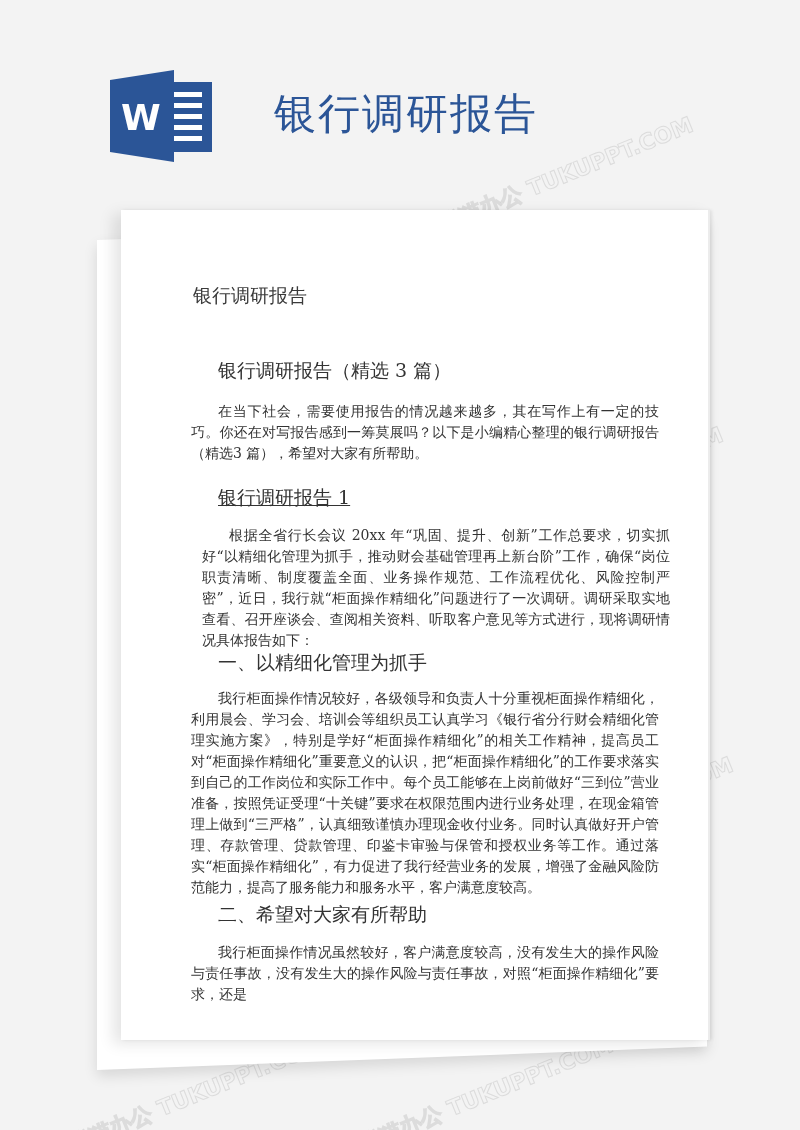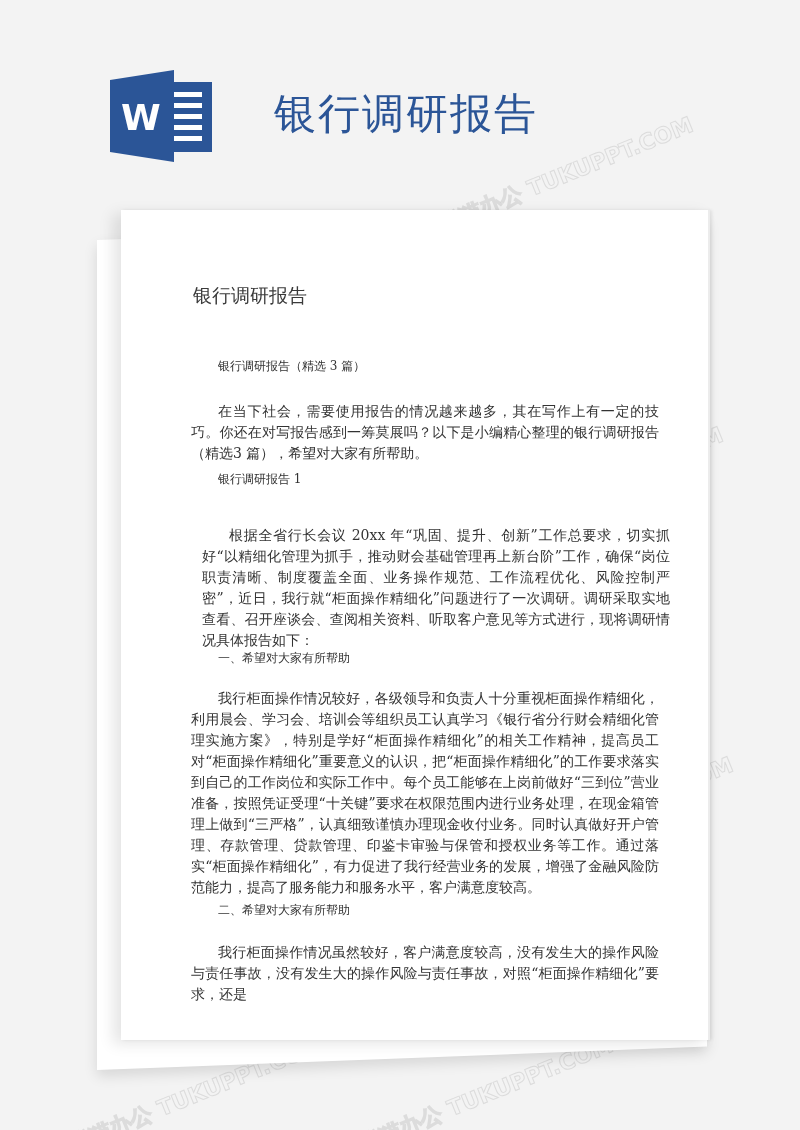--- a/index.html
+++ b/index.html
@@ -25,21 +25,21 @@
     position: absolute; left: 121px; top: 210px; width: 587px; height: 830px;
     background: #ffffff;
     box-shadow: -8px 4px 14px rgba(0,0,0,0.10), 2px 0 3px rgba(0,0,0,0.08);
     border-right: 2px solid #ececec;
   }
   .doc { position: absolute; left: 191px; top: 280px; width: 470px; color: #2e2e2e; }
   .doc-title { font-size: 19px; color: #3a3a3a; position: absolute; top: 3px; left: 2px; white-space: nowrap; font-family: "DejaVu Sans", sans-serif; }
   .p { position: absolute; left: 0; width: 468px; font-size: 14px; line-height: 21px;
        font-family: "DejaVu Serif", "Liberation Serif", serif; text-align: justify; color: #333; }
   .indent { text-indent: 27px; }
-  .sub { position: absolute; left: 27px; font-size: 12px; font-family: "DejaVu Serif", serif; color: #333; white-space: nowrap; }
+  .sub { position: absolute; left: 27px; font-size: 19px; font-family: "DejaVu Serif", serif; color: #333; white-space: nowrap; }
   .watermark {
     position: absolute; font-size: 22px; font-weight: bold; color: transparent;
     -webkit-text-stroke: 1px rgba(200,200,200,0.55);
     transform: rotate(-22deg); white-space: nowrap; pointer-events: none;
     font-family: "DejaVu Sans", sans-serif;
   }
 </style>
 </head>
 <body>
 
@@ -63,19 +63,19 @@
 <div class="watermark" style="left:60px;top:1080px;">熊猫办公 TUKUPPT.COM</div>
 <div class="watermark" style="left:350px;top:1080px;">熊猫办公 TUKUPPT.COM</div>
 
 <div class="back-page"></div>
 <div class="front-page"></div>
 
 <div class="doc">
   <div class="doc-title">银行调研报告</div>
   <div class="sub" style="top:78px;">银行调研报告（精选 3 篇）</div>
   <div class="p indent" style="top:121px;">在当下社会，需要使用报告的情况越来越多，其在写作上有一定的技巧。你还在对写报告感到一筹莫展吗？以下是小编精心整理的银行调研报告（精选3 篇），希望对大家有所帮助。</div>
-  <div class="sub" style="top:191px;">银行调研报告 1</div>
+  <div class="sub" style="top:205px;text-decoration:underline;">银行调研报告 1</div>
   <div class="p indent" style="top:245px;margin-left:11px;">根据全省行长会议 20xx 年“巩固、提升、创新”工作总要求，切实抓好“以精细化管理为抓手，推动财会基础管理再上新台阶”工作，确保“岗位职责清晰、制度覆盖全面、业务操作规范、工作流程优化、风险控制严密”，近日，我行就“柜面操作精细化”问题进行了一次调研。调研采取实地查看、召开座谈会、查阅相关资料、听取客户意见等方式进行，现将调研情况具体报告如下：</div>
-  <div class="sub" style="top:370px;">一、希望对大家有所帮助</div>
+  <div class="sub" style="top:370px;">一、以精细化管理为抓手</div>
   <div class="p indent" style="top:408px;">我行柜面操作情况较好，各级领导和负责人十分重视柜面操作精细化，利用晨会、学习会、培训会等组织员工认真学习《银行省分行财会精细化管理实施方案》，特别是学好“柜面操作精细化”的相关工作精神，提高员工对“柜面操作精细化”重要意义的认识，把“柜面操作精细化”的工作要求落实到自己的工作岗位和实际工作中。每个员工能够在上岗前做好“三到位”营业准备，按照凭证受理“十关键”要求在权限范围内进行业务处理，在现金箱管理上做到“三严格”，认真细致谨慎办理现金收付业务。同时认真做好开户管理、存款管理、贷款管理、印鉴卡审验与保管和授权业务等工作。通过落实“柜面操作精细化”，有力促进了我行经营业务的发展，增强了金融风险防范能力，提高了服务能力和服务水平，客户满意度较高。</div>
   <div class="sub" style="top:622px;">二、希望对大家有所帮助</div>
   <div class="p indent" style="top:662px;">我行柜面操作情况虽然较好，客户满意度较高，没有发生大的操作风险与责任事故，没有发生大的操作风险与责任事故，对照“柜面操作精细化”要求，还是</div>
 </div>
 
 </body></html>

